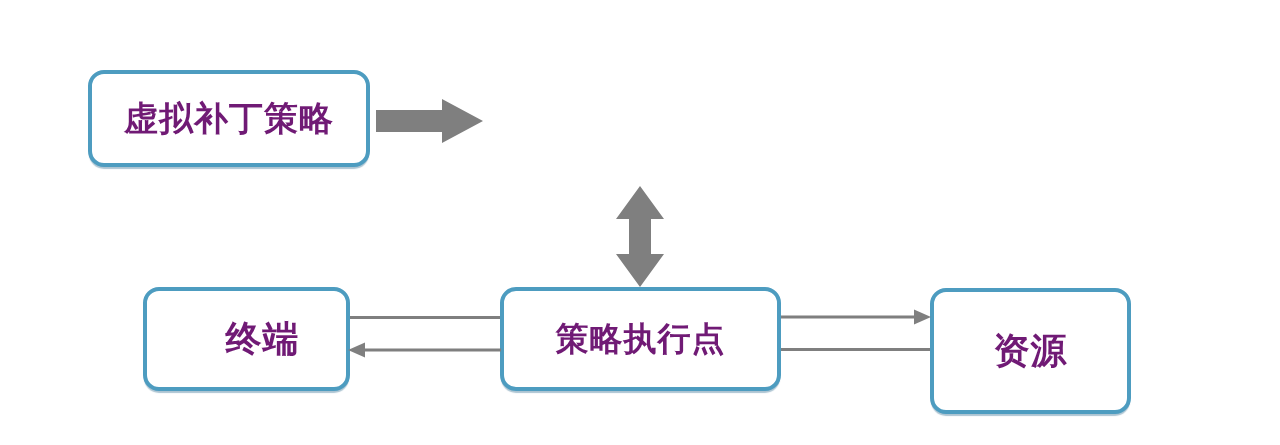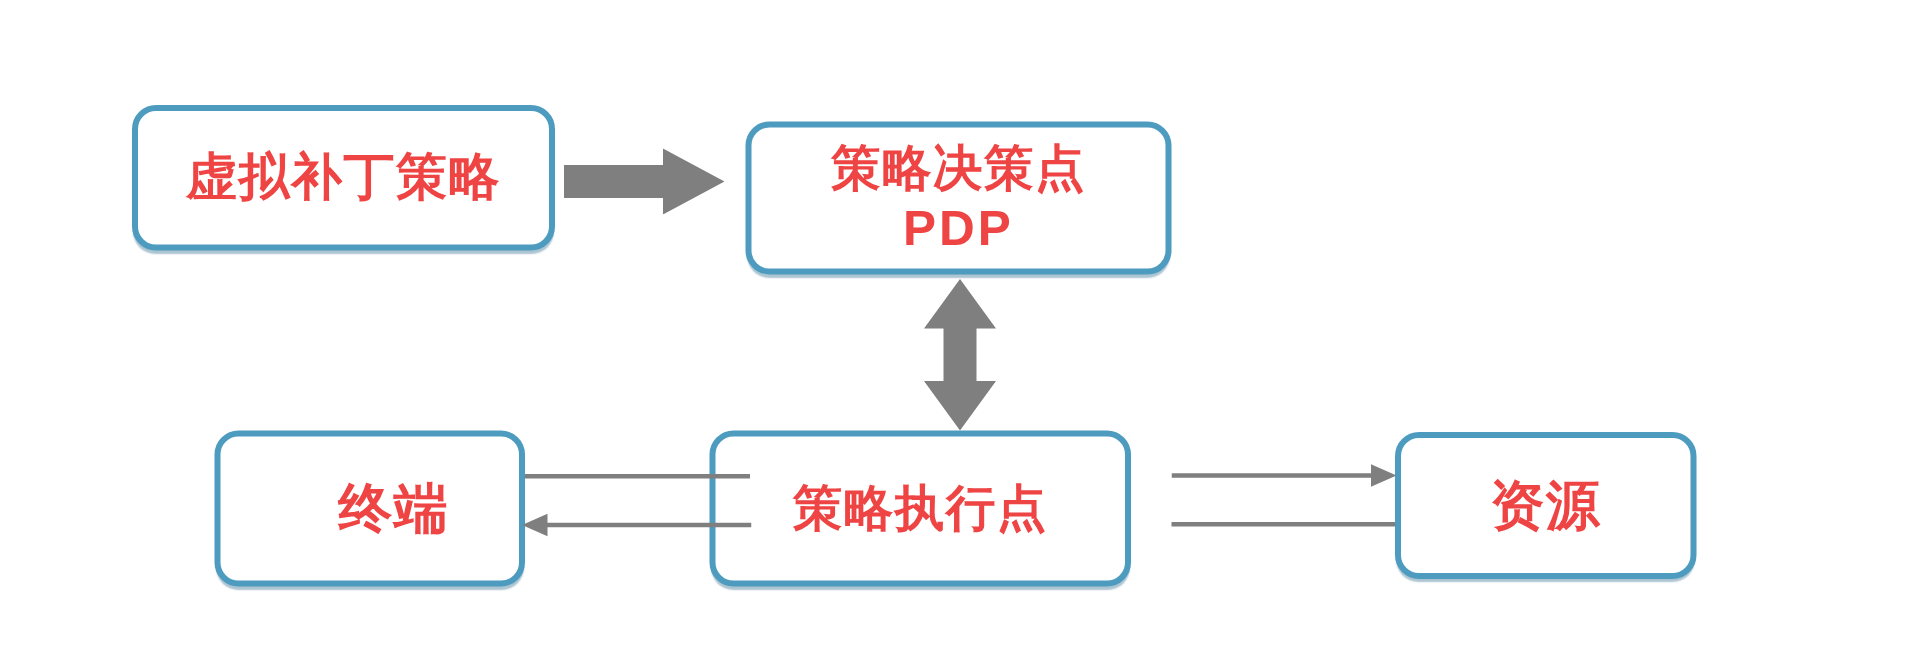--- a/index.html
+++ b/index.html
@@ -13,50 +13,46 @@
     background: #ffffff;
   }
   .node {
     position: absolute;
     background: #ffffff;
     border: 4px solid #4d9cc0;
     border-radius: 16px;
     box-shadow: 0 3px 1px -1px rgba(70, 125, 155, 0.45);
     display: flex; flex-direction: column;
     align-items: center; justify-content: center;
-    color: #ef4444;
+    color: #701a75;
     font-weight: bold;
     text-align: center;
     line-height: 1.22;
     letter-spacing: 1px;
   }
   .node .sub { letter-spacing: 2px; }
   #node-vpp      { left: 88px;  top: 70px;  width: 282px; height: 97px;  font-size: 34px; }
   #node-pdp      { left: 497px; top: 81px;  width: 284px; height: 102px; font-size: 33px; }
   #node-terminal { left: 143px; top: 287px; width: 207px; height: 104px; font-size: 36px; padding-left: 32px; }
-  #node-pep      { left: 473px; top: 287px; width: 281px; height: 104px; font-size: 33px; gap: 24px; }
-  #node-resource { left: 930px; top: 288px; width: 201px; height: 98px; font-size: 36px; }
+  #node-pep      { left: 500px; top: 287px; width: 281px; height: 104px; font-size: 33px; gap: 24px; }
+  #node-resource { left: 930px; top: 288px; width: 201px; height: 126px; font-size: 36px; }
   .arrow-svg { position: absolute; display: block; }
   .thinline {
     position: absolute; height: 3px; background: #7f7f7f;
   }
 </style>
 </head>
 <body>
 
 <div class="canvas">
 
   <div class="node" id="node-vpp">
     <span>虚拟补丁策略</span>
   </div>
 
-  <div class="node" id="node-pdp">
-    <span>策略决策点</span>
-    <span class="sub">PDP</span>
-  </div>
 
   <div class="node" id="node-terminal">
     <span>终端</span>
   </div>
 
   <div class="node" id="node-pep">
     <span>策略执行点</span>
   </div>
 
   <div class="node" id="node-resource">

